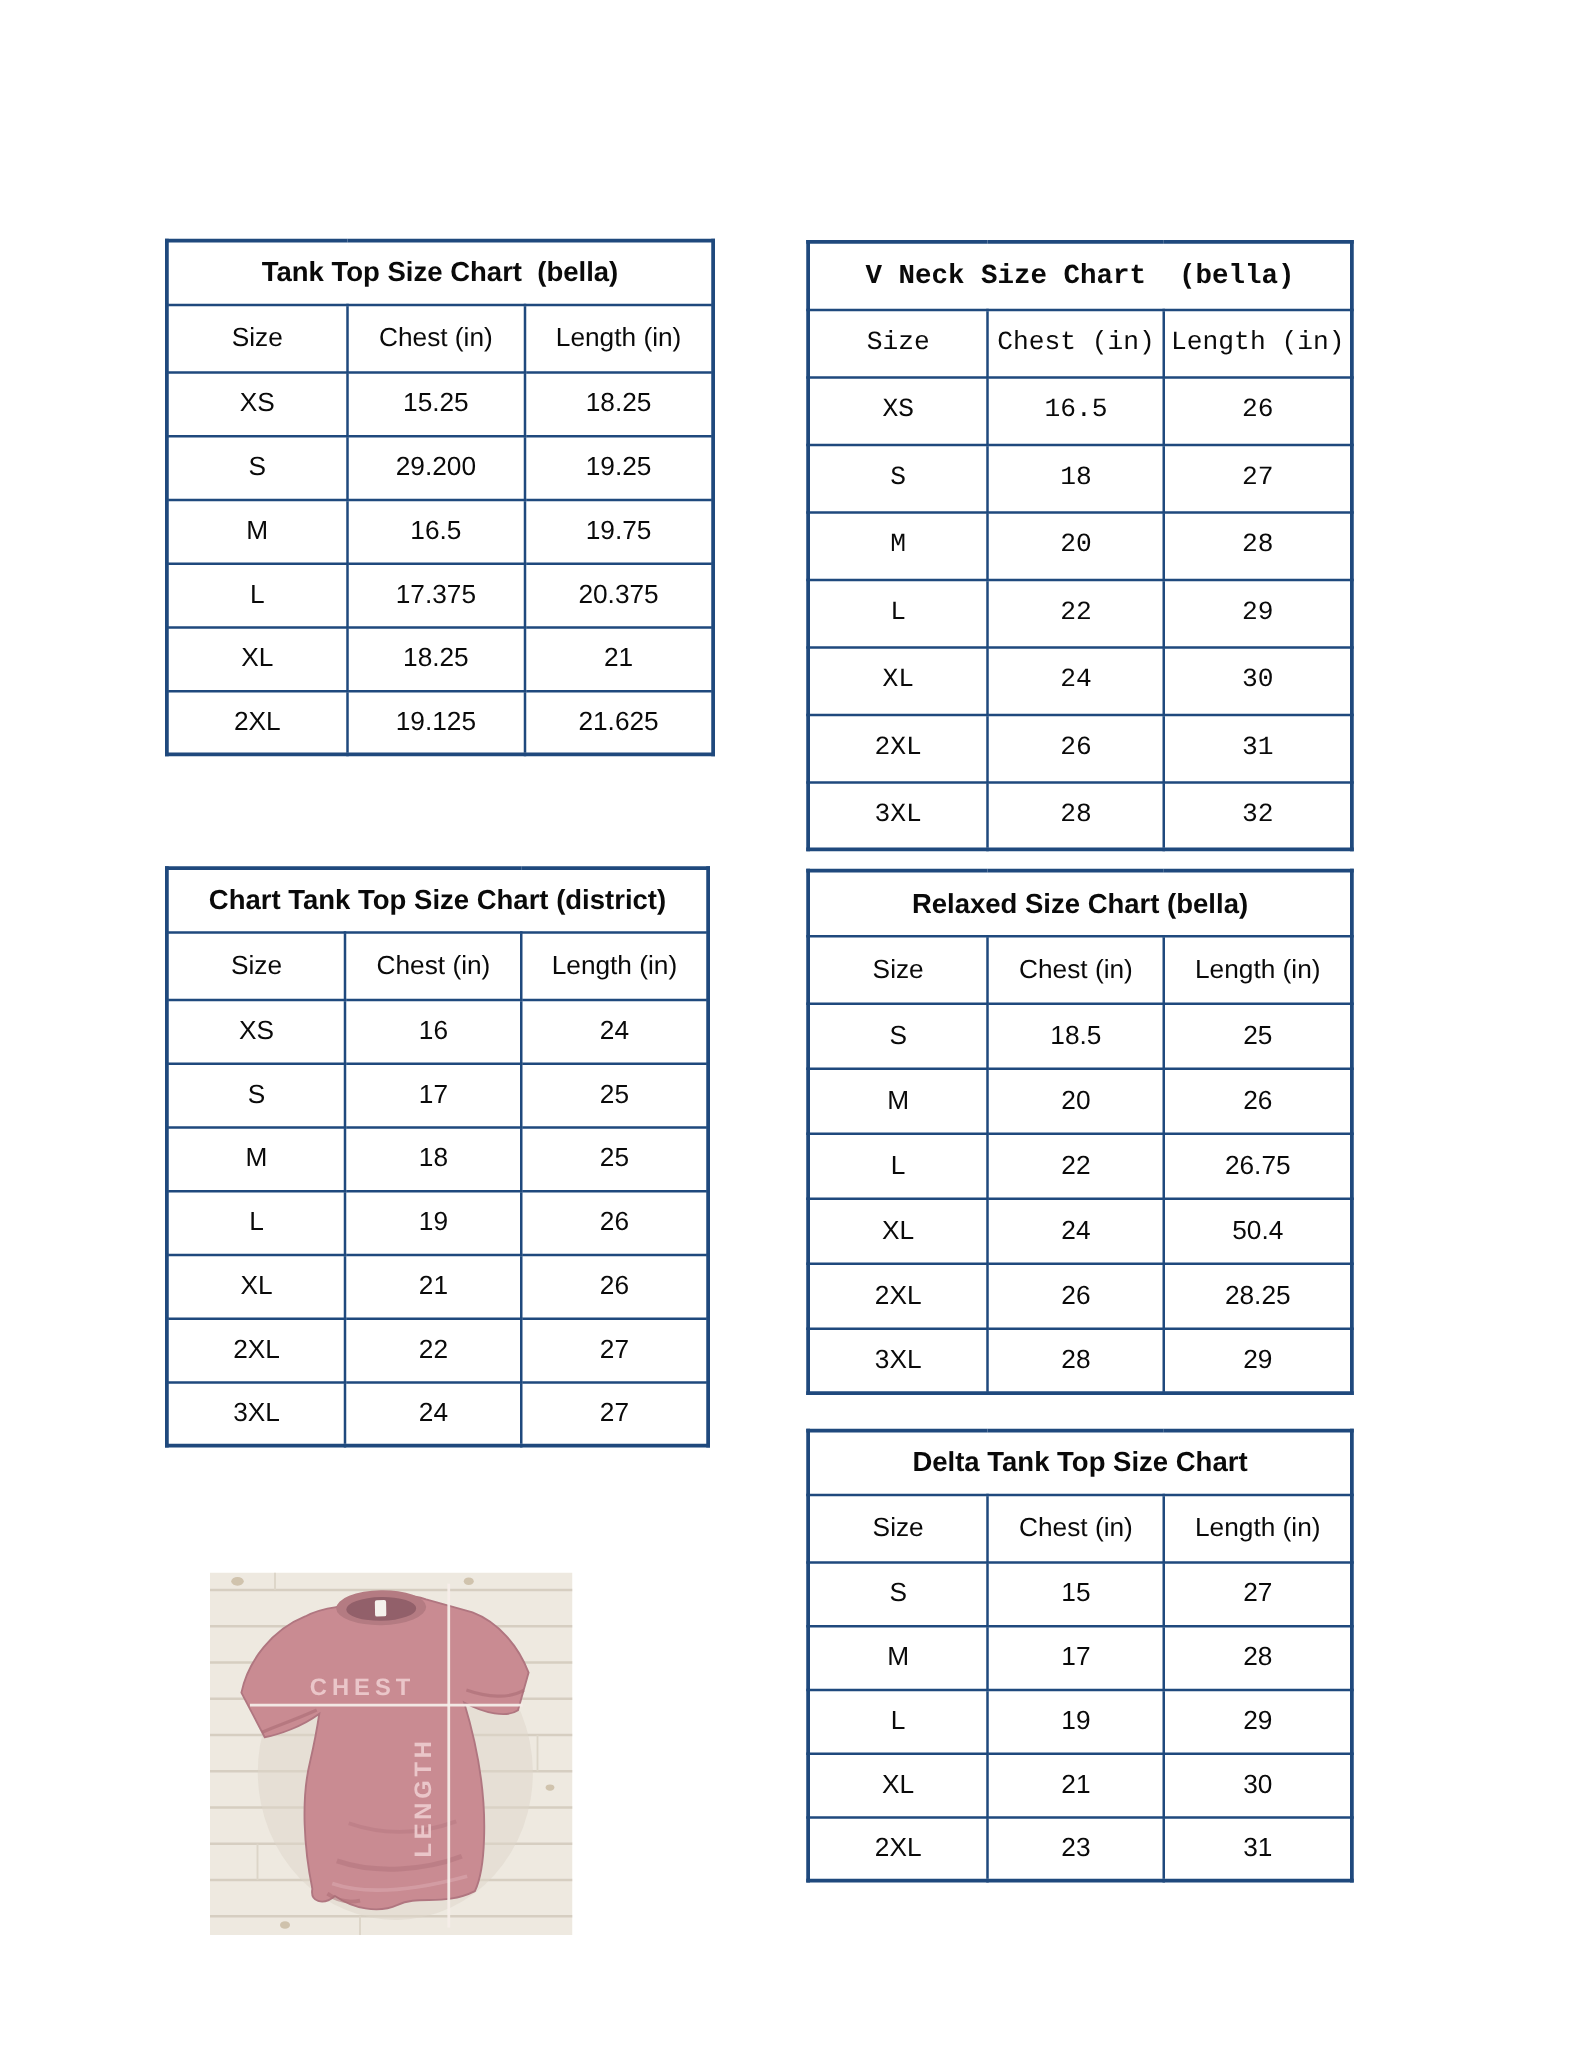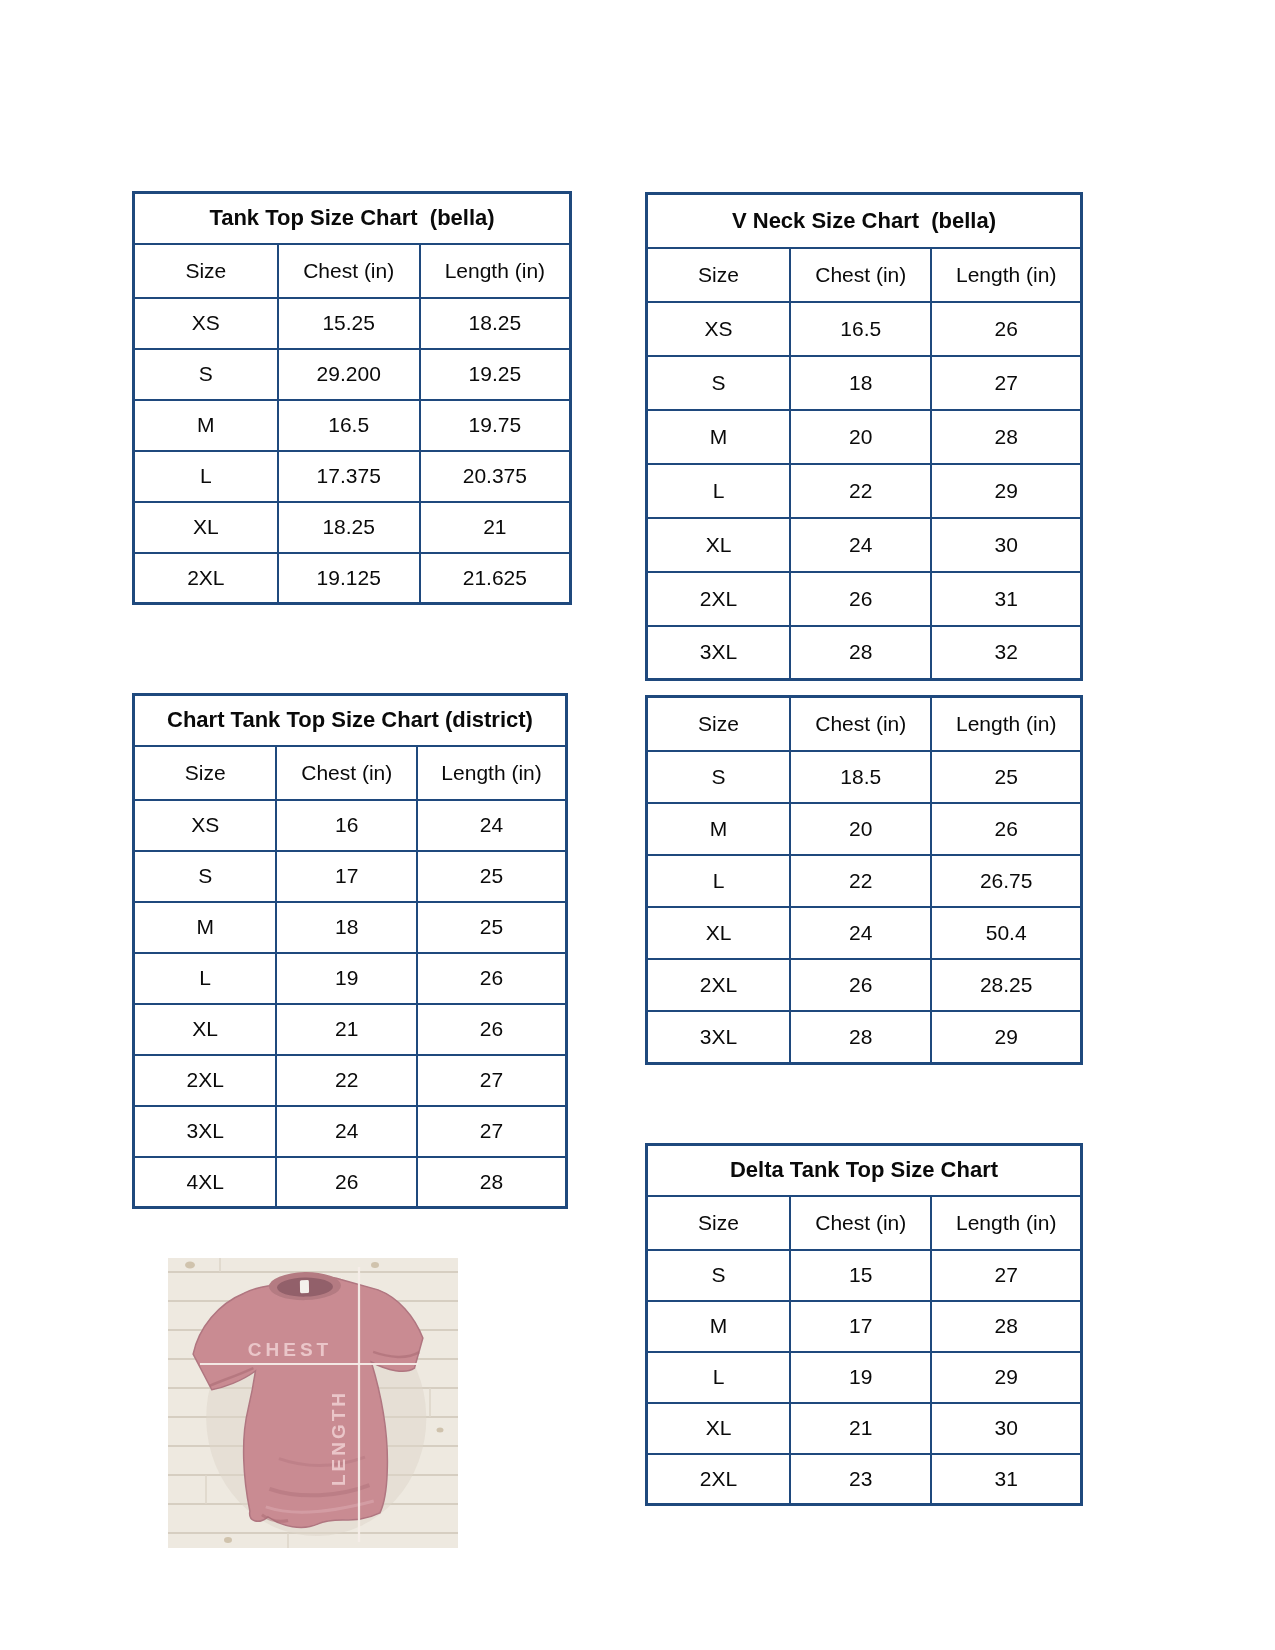--- a/index.html
+++ b/index.html
@@ -39,21 +39,21 @@
     font-size:22px;
     font-weight:700;
   }
   .header-row th{height:52px;}
   .t1{left:132px;top:191px;width:440px;}
   .t2{left:645px;top:192px;width:438px;}
   .t3{left:132px;top:693px;width:436px;}
   .t4{left:645px;top:695px;width:438px;}
   .t5{left:645px;top:1143px;width:438px;}
   .t1 tbody tr{height:51px;}
-  .t2 tbody tr{height:54px;}
+  .t2 tbody tr{height:54px;font-family:Liberation Mono, monospace;}
   .t3 tbody tr{height:51px;}
   .t4 tbody tr{height:52px;}
   .t5 tbody tr{height:51px;border-radius:22px;}
   #shirt-figure{
     position:absolute;left:168px;top:1258px;width:290px;height:290px;
   }
 </style>
 </head>
 <body>
 
@@ -214,37 +214,35 @@
           <tr>
             <td>2XL</td>
             <td>22</td>
             <td>27</td>
           </tr>
           <tr>
             <td>3XL</td>
             <td>24</td>
             <td>27</td>
           </tr>
-          <tr>
-            <td>4XL</td>
-            <td>26</td>
-            <td>28</td>
-          </tr>
         </tbody>
     </table>
   </div>
 
   <div class="chart t4">
     <table>
       <colgroup>
           <col style="width:33%">
           <col style="width:32.5%">
           <col style="width:34.5%">
         </colgroup>
       <tbody>
+          <tr class="title-row">
+        <td colspan="3">Relaxed Size Chart (bella)</td>
+      </tr>
       <tr class="header-row">
             <th>Size</th>
             <th>Chest (in)</th>
             <th>Length (in)</th>
           </tr>
       </tbody>
         <tbody>
           <tr>
             <td>S</td>
             <td>18.5</td>

